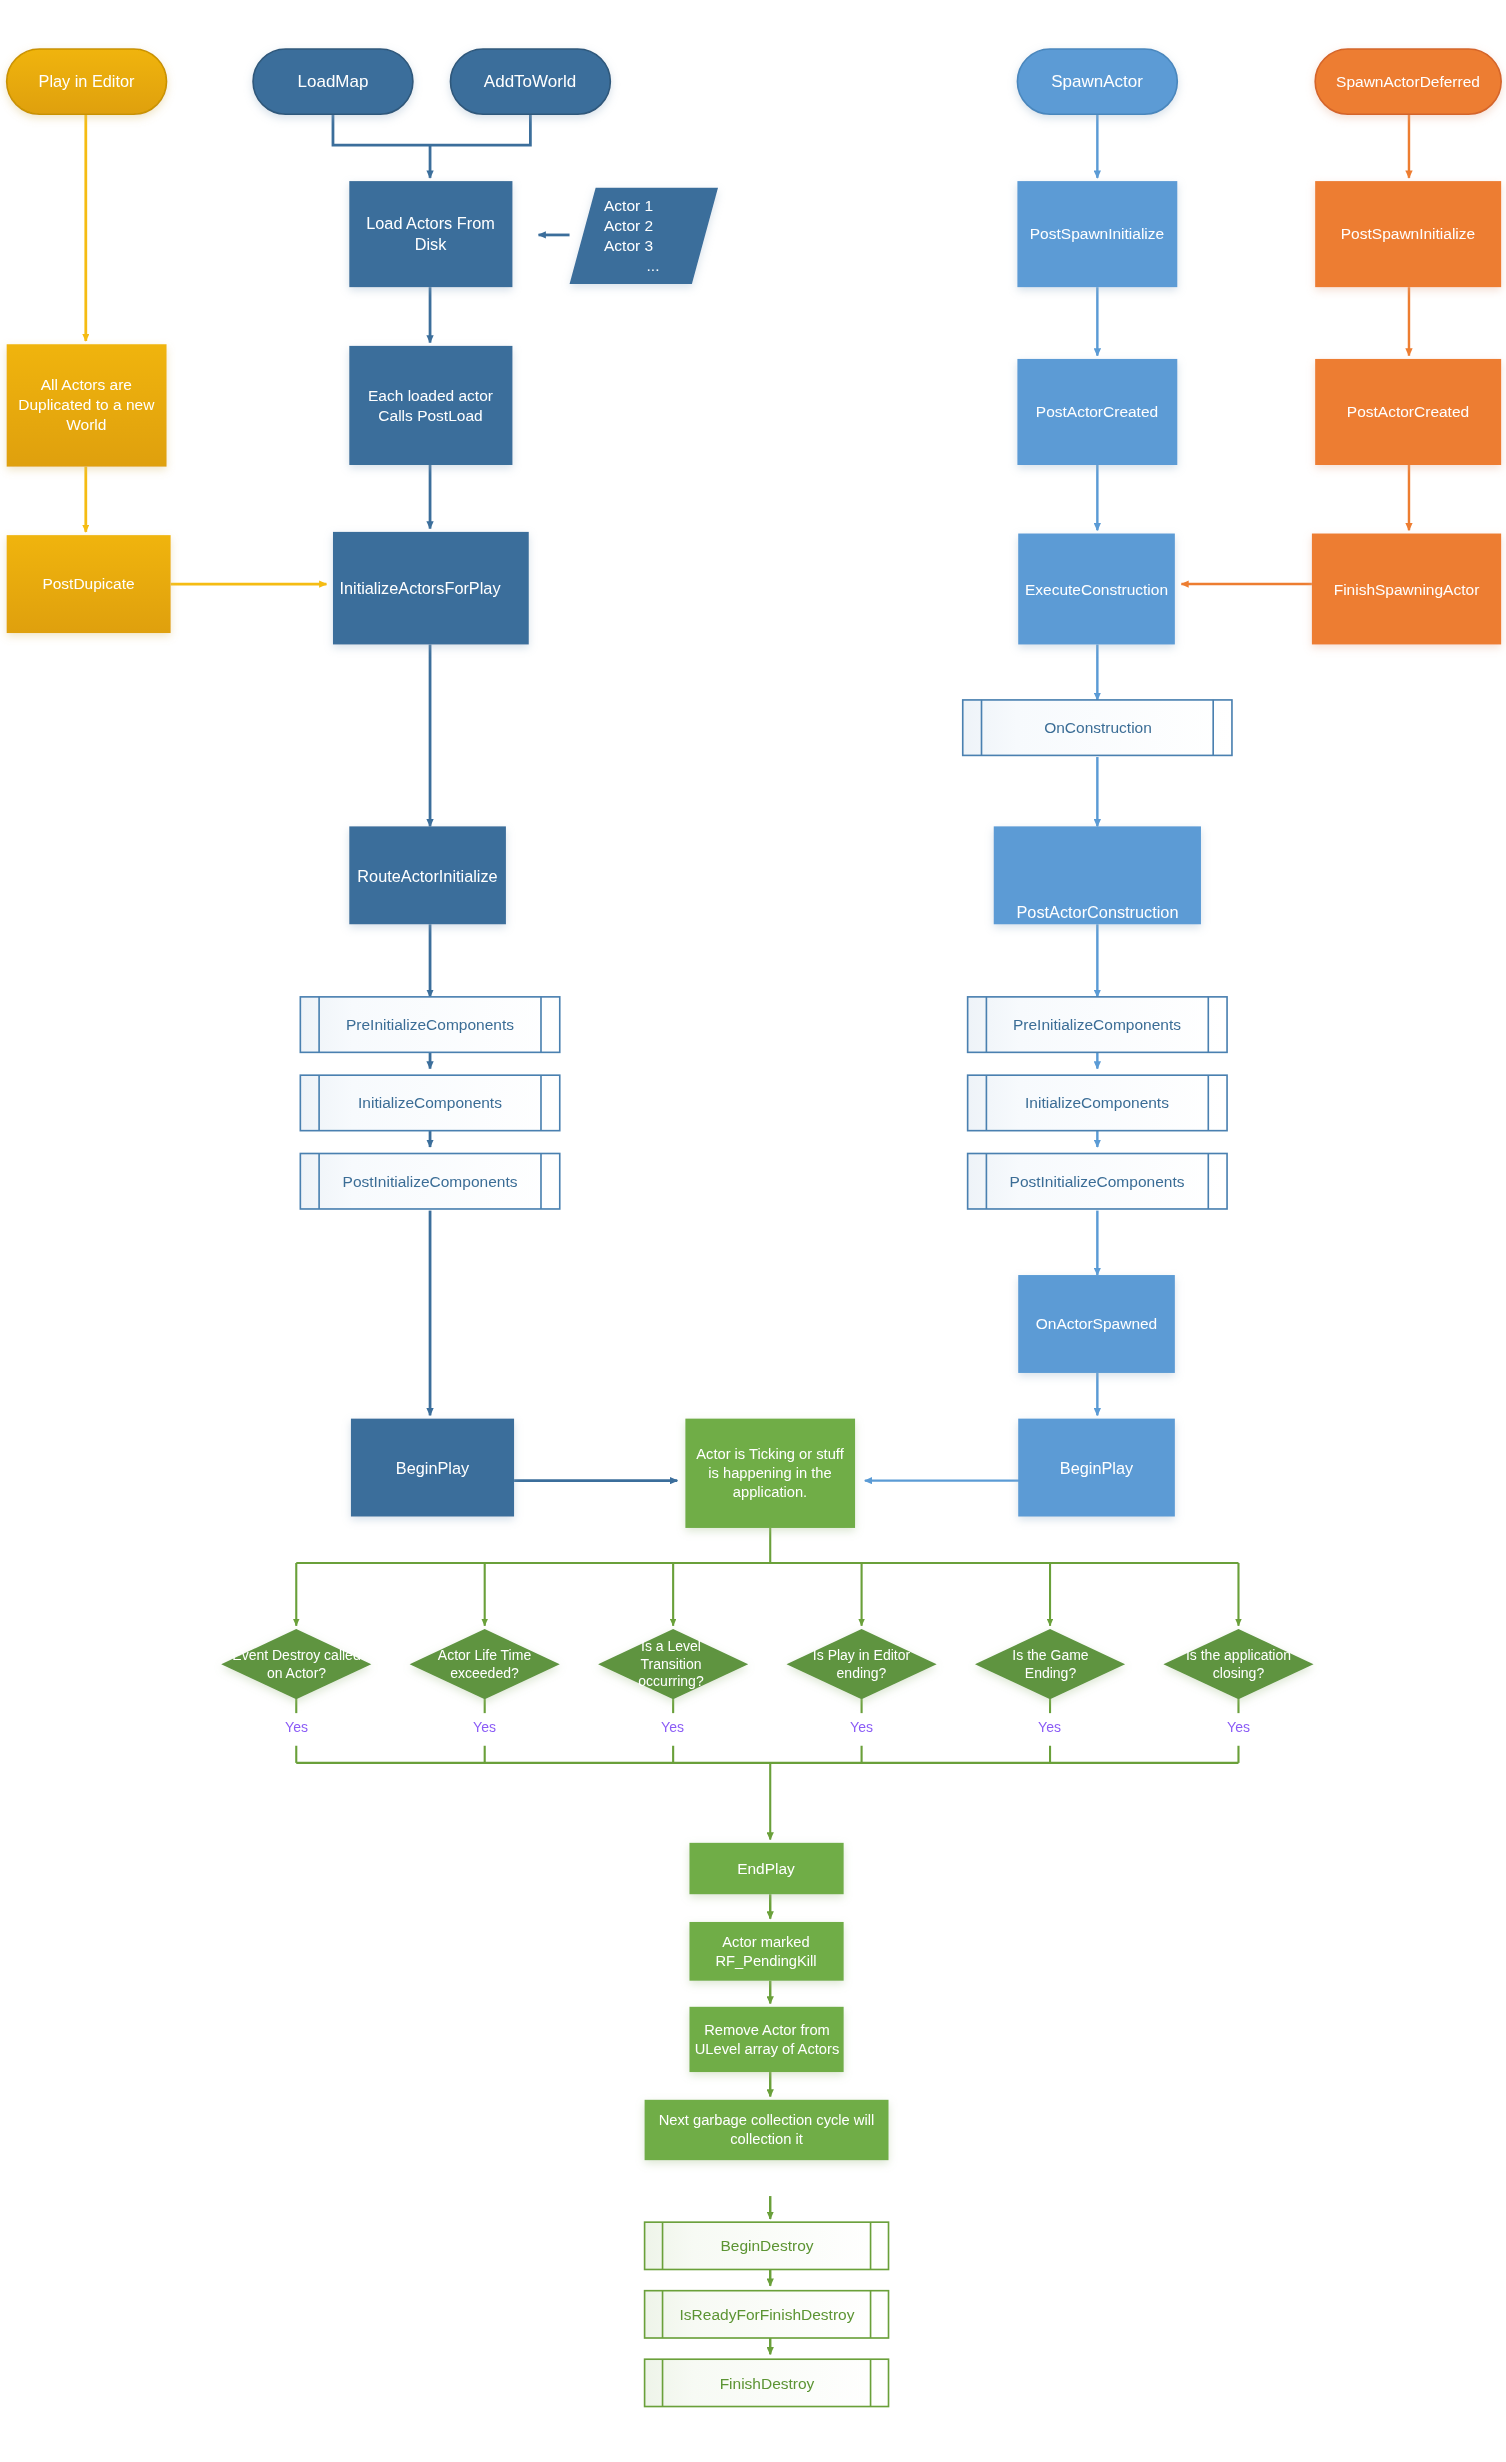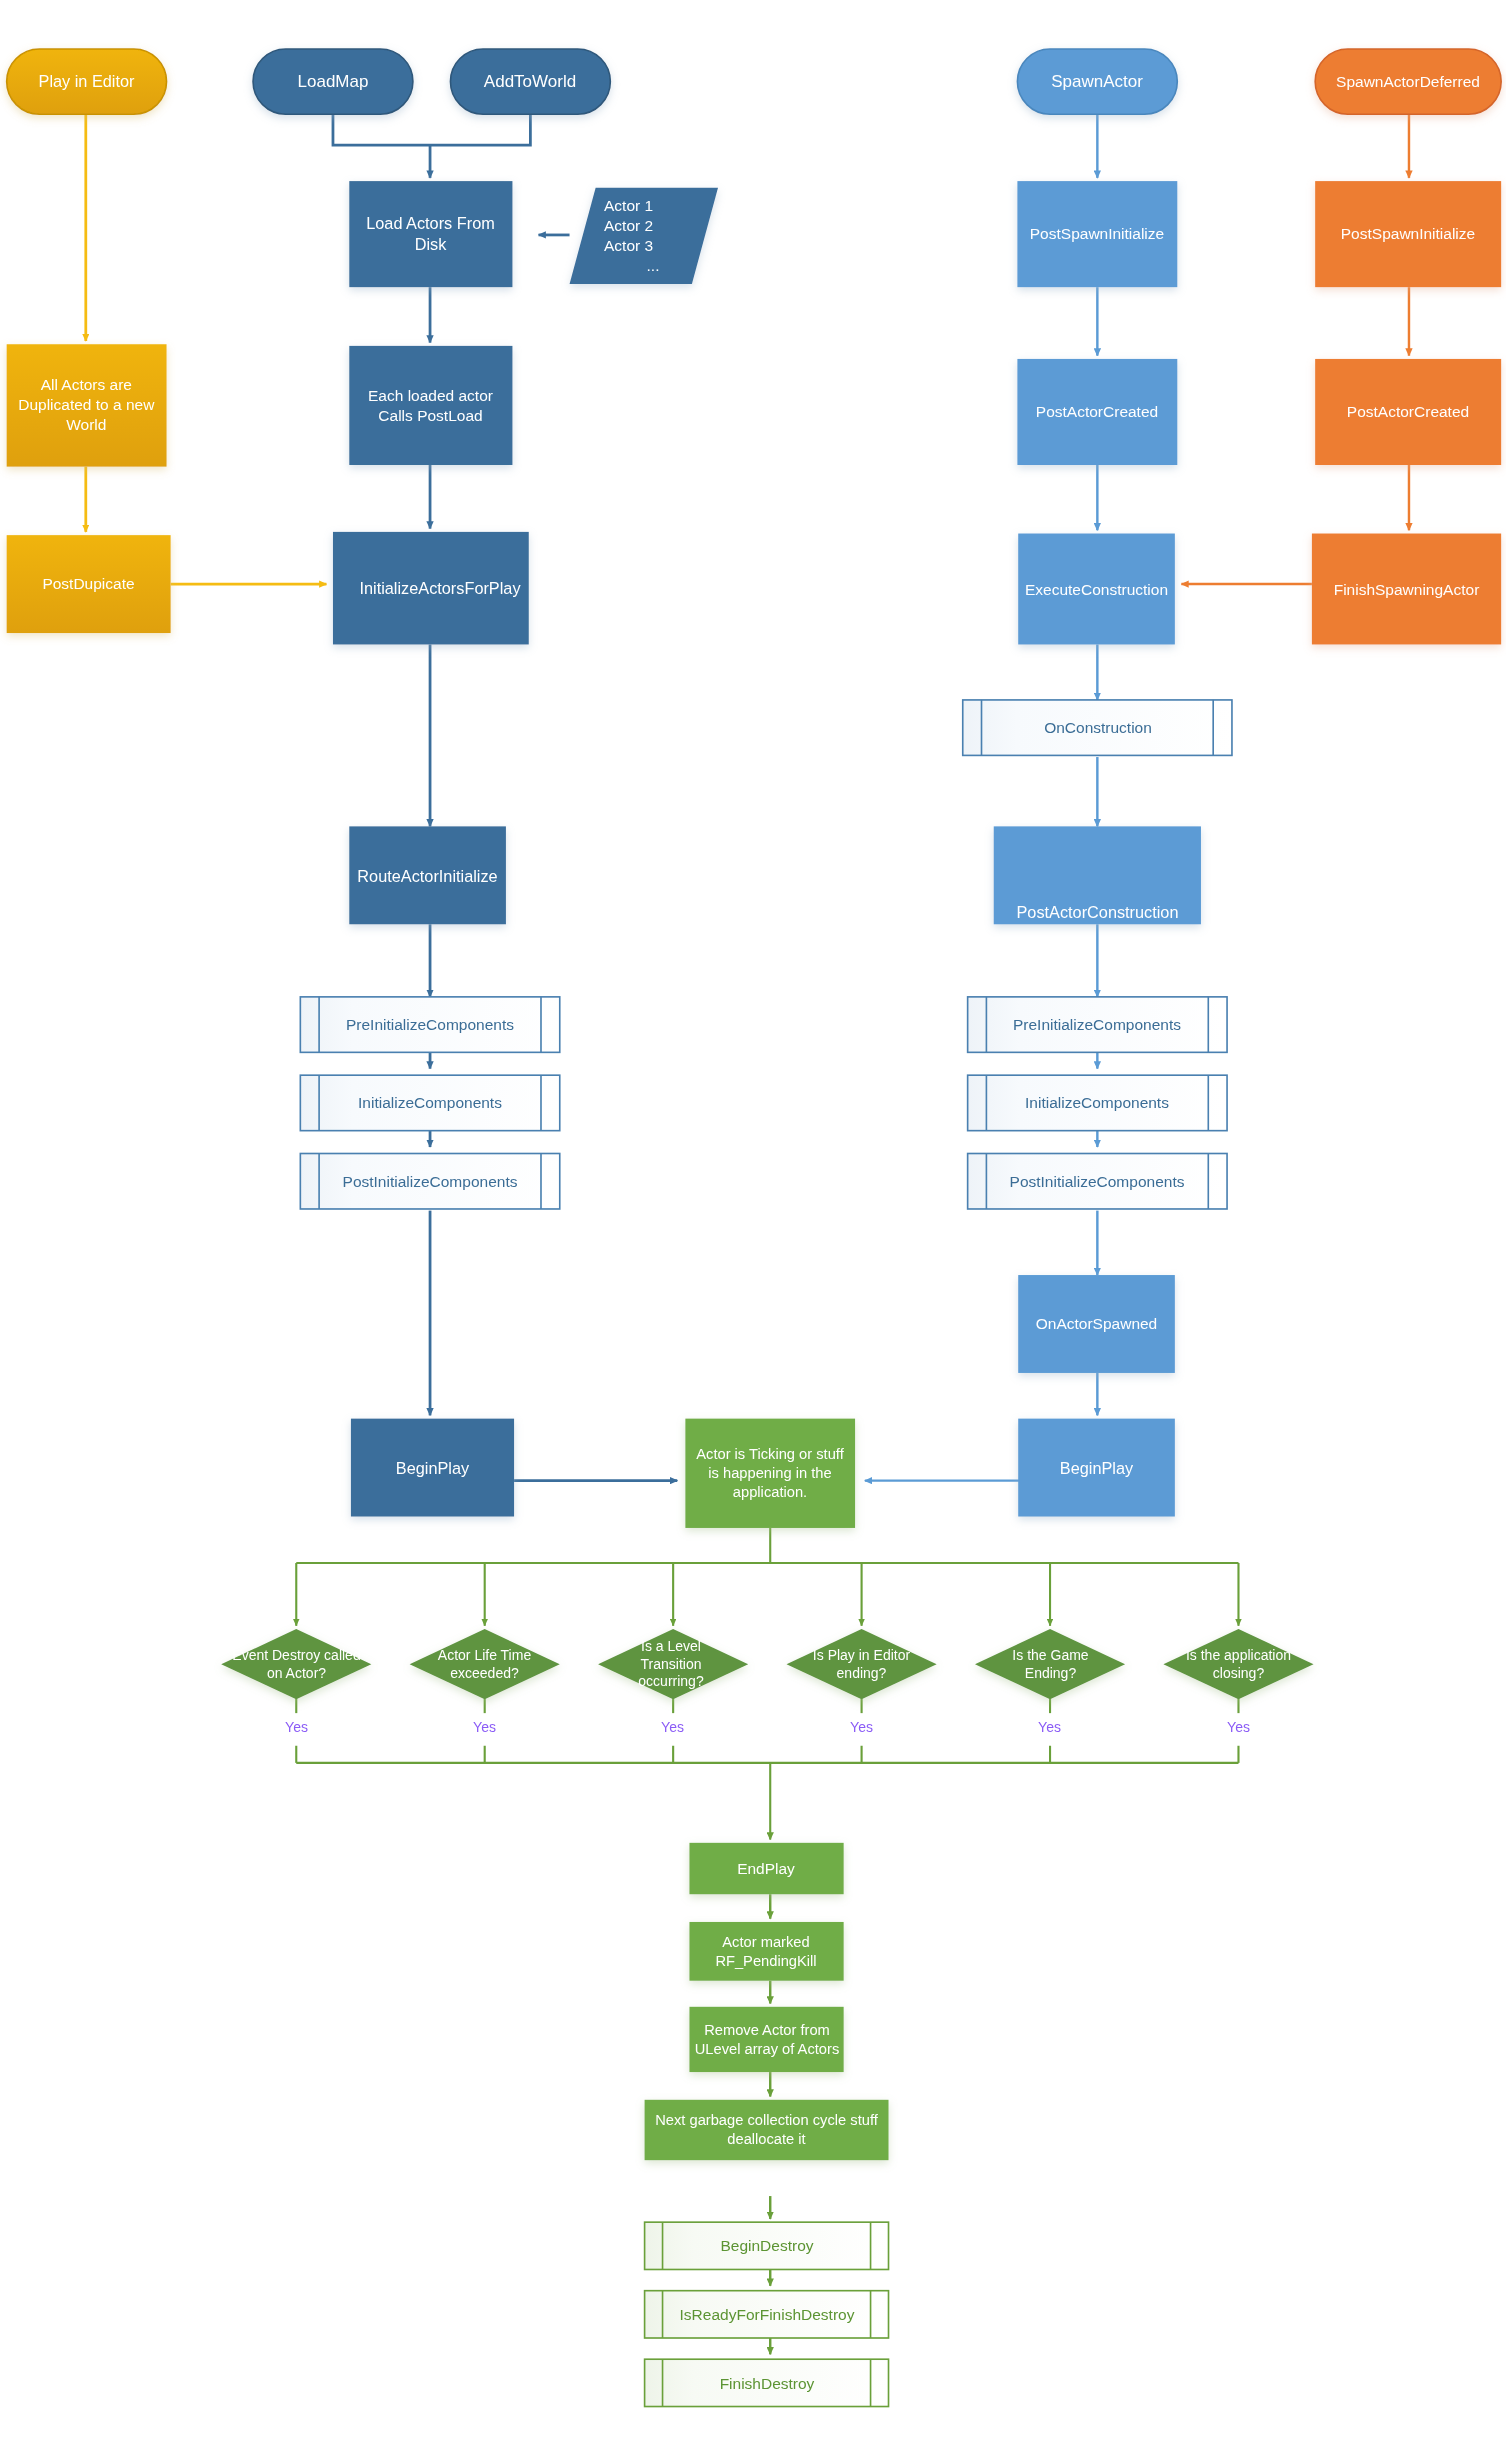--- a/index.html
+++ b/index.html
@@ -295,21 +295,21 @@
     <span>Actor 3</span>
     <span style="align-self:center;">...</span>
   </div>
 
   <div class="node-label lbl-white" style="left:352px;top:346px;width:157px;height:119px;font-size:15.5px;">
     <span>
       <span>Each loaded actor Calls </span><span class="bold">PostLoad</span>
     </span>
   </div>
 
-  <div class="node-label lbl-white" style="left:342px;top:532px;width:196px;height:113px;font-size:16.3px;">InitializeActorsForPlay</div>
+  <div class="node-label lbl-white" style="left:322px;top:532px;width:196px;height:113px;font-size:16.3px;">InitializeActorsForPlay</div>
   <div class="node-label lbl-white" style="left:349px;top:827px;width:157px;height:98px;font-size:16.3px;">RouteActorInitialize</div>
 
   <div class="node-label lbl-blue" style="left:319px;top:997px;width:222px;height:55px;font-size:15.5px;">PreInitializeComponents</div>
   <div class="node-label lbl-blue" style="left:319px;top:1075px;width:222px;height:55px;font-size:15.5px;">InitializeComponents</div>
   <div class="node-label lbl-blue" style="left:319px;top:1154px;width:222px;height:55px;font-size:15.5px;">PostInitializeComponents</div>
 
   <div class="node-label lbl-white" style="left:351px;top:1419px;width:163px;height:98px;font-size:16.3px;">BeginPlay</div>
 
   <div class="node-label lbl-white" style="left:690px;top:1419px;width:160px;height:109px;font-size:14.7px;">Actor is Ticking or stuff is happening in the application.</div>
 
@@ -340,19 +340,19 @@
   <div class="node-label lbl-yesg" style="left:264px;top:1715px;width:65px;height:26px;font-size:14px;">Yes</div>
   <div class="node-label lbl-yesg" style="left:452px;top:1715px;width:65px;height:26px;font-size:14px;">Yes</div>
   <div class="node-label lbl-yesg" style="left:640px;top:1715px;width:65px;height:26px;font-size:14px;">Yes</div>
   <div class="node-label lbl-yesg" style="left:829px;top:1715px;width:65px;height:26px;font-size:14px;">Yes</div>
   <div class="node-label lbl-yesg" style="left:1017px;top:1715px;width:65px;height:26px;font-size:14px;">Yes</div>
   <div class="node-label lbl-yesg" style="left:1206px;top:1715px;width:65px;height:26px;font-size:14px;">Yes</div>
 
   <div class="node-label lbl-white" style="left:689px;top:1843px;width:154px;height:51px;font-size:15.5px;">EndPlay</div>
   <div class="node-label lbl-white" style="left:689px;top:1922px;width:154px;height:59px;font-size:14.7px;">Actor marked RF_PendingKill</div>
   <div class="node-label lbl-white" style="left:693px;top:2007px;width:148px;height:65px;font-size:14.7px;">Remove Actor from ULevel array of Actors</div>
-  <div class="node-label lbl-white" style="left:648px;top:2100px;width:237px;height:60px;font-size:14.7px;">Next garbage collection cycle stuff deallocate it</div>
+  <div class="node-label lbl-white" style="left:648px;top:2100px;width:237px;height:60px;font-size:14.7px;">Next garbage collection cycle will collection it</div>
   <div class="node-label lbl-green" style="left:663px;top:2222px;width:208px;height:47px;font-size:15.5px;">BeginDestroy</div>
   <div class="node-label lbl-green" style="left:663px;top:2291px;width:208px;height:47px;font-size:15.5px;">IsReadyForFinishDestroy</div>
   <div class="node-label lbl-green" style="left:663px;top:2360px;width:208px;height:47px;font-size:15.5px;">FinishDestroy</div>
 
 </div>
 
 
 </body></html>

